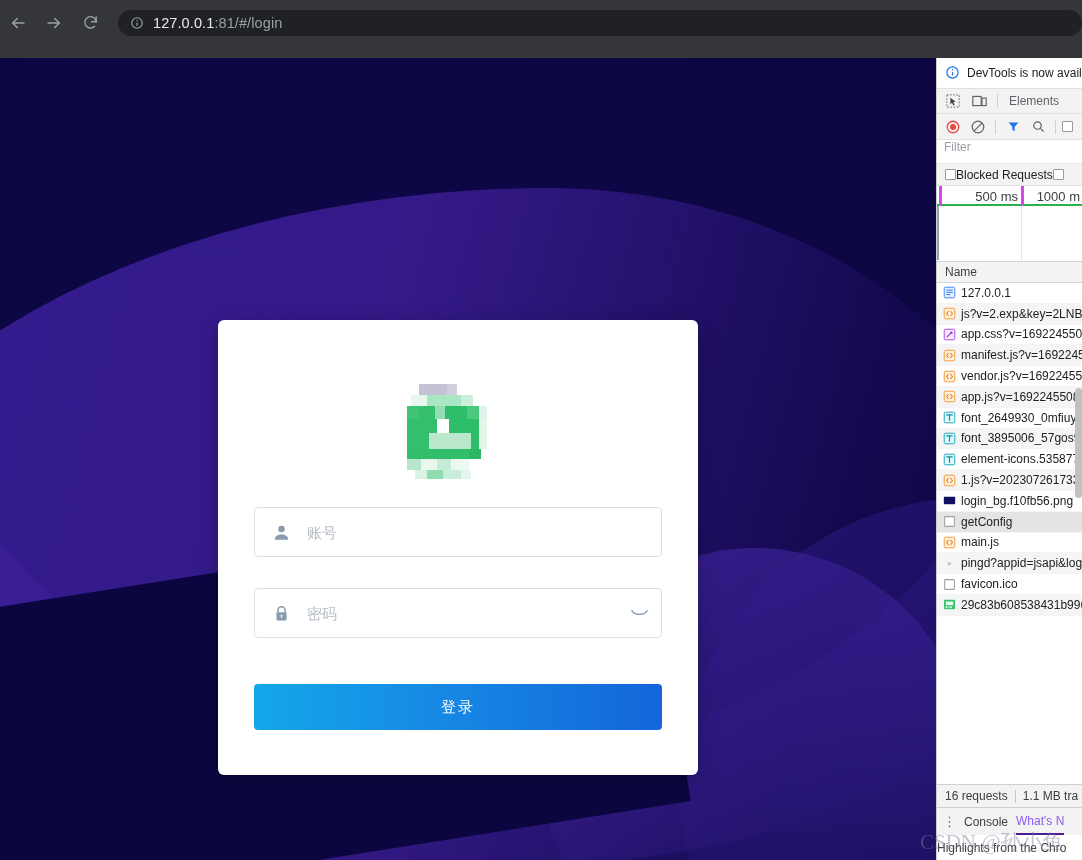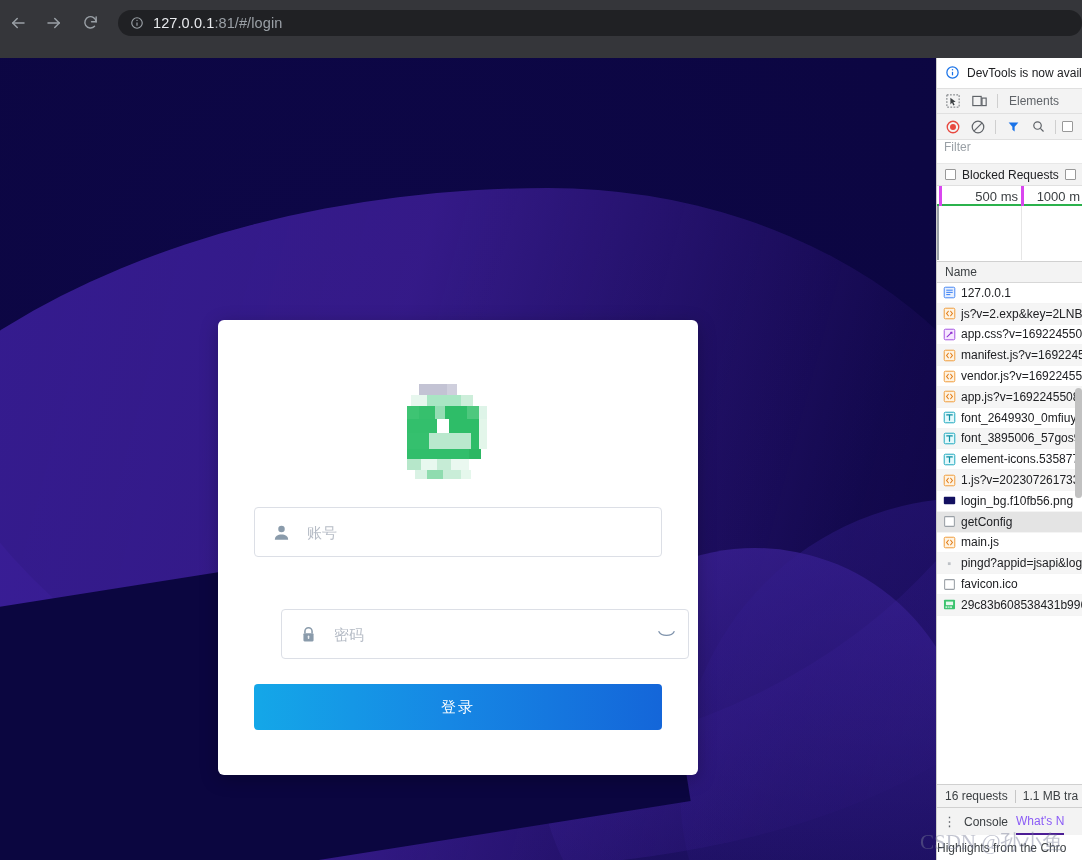--- a/index.html
+++ b/index.html
@@ -107,21 +107,21 @@
   .logo svg { display: block; filter: blur(0.4px); }
 
   .field {
     position: absolute; left: 36px; width: 408px; height: 50px;
     border: 1px solid #dcdfe6;
     border-radius: 4px;
     background: #fff;
     display: flex; align-items: center;
   }
   .field-user { top: 187px; }
-  .field-pass { top: 289px; margin-left: 27px; }
+  .field-pass { top: 268px; }
   .field-icon {
     width: 52px; display: flex; align-items: center; justify-content: center;
     flex: 0 0 auto;
   }
   .field-icon svg { display: block; }
   .field-input {
     flex: 1 1 auto; border: 0; outline: none;
     font-size: 15px; color: #606266;
     background: transparent;
     font-family: "Liberation Sans", sans-serif;
@@ -184,21 +184,21 @@
     border-radius: 1px; flex: 0 0 auto;
   }
   .dt-filterrow {
     height: 24px; display: flex; align-items: flex-start;
     padding-left: 7px;
     border-bottom: 1px solid #e8e8e8;
     background: #fff;
   }
   .dt-filter-text { color: #9aa0a6; font-size: 12px; }
   .dt-blockrow {
-    height: 22px; display: flex; align-items: center; gap: 6px;
+    height: 22px; display: flex; align-items: center; 
     padding-left: 8px;
     border-bottom: 1px solid #e0e0e0;
     background: #f3f3f3;
   }
   .dt-blockrow span { font-size: 12px; white-space: nowrap; }
   .dt-overview {
     height: 76px; position: relative;
     background: #fff;
     border-bottom: 1px solid #d0d0d0;
   }

